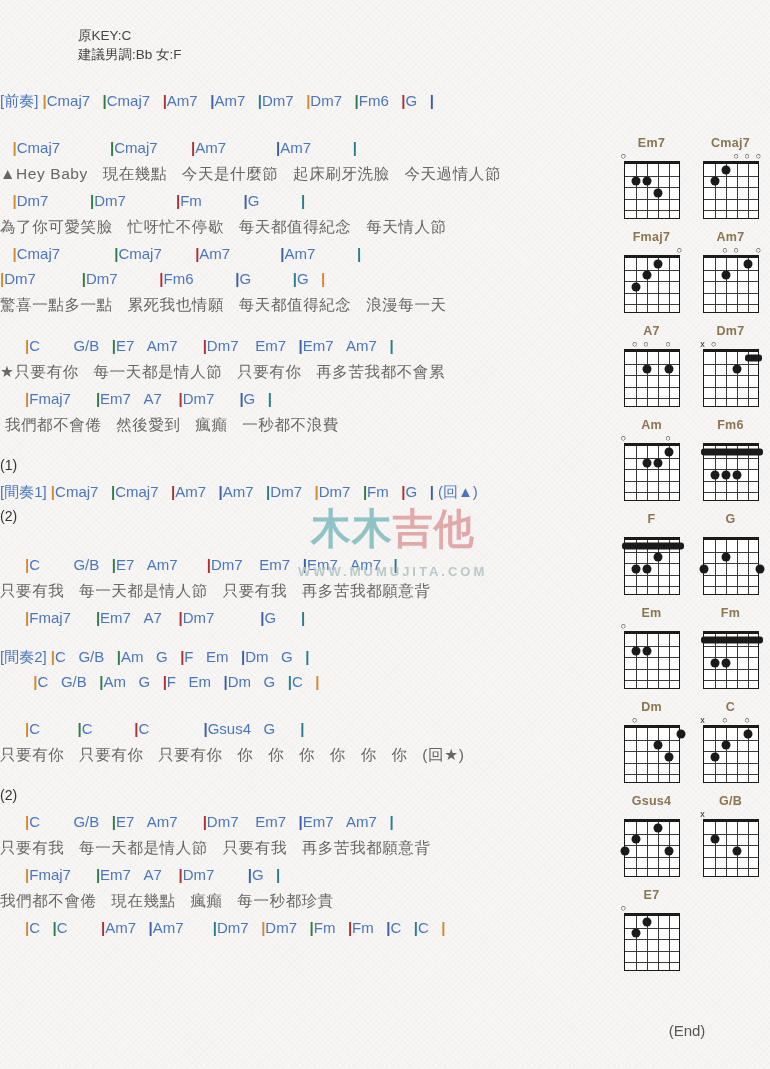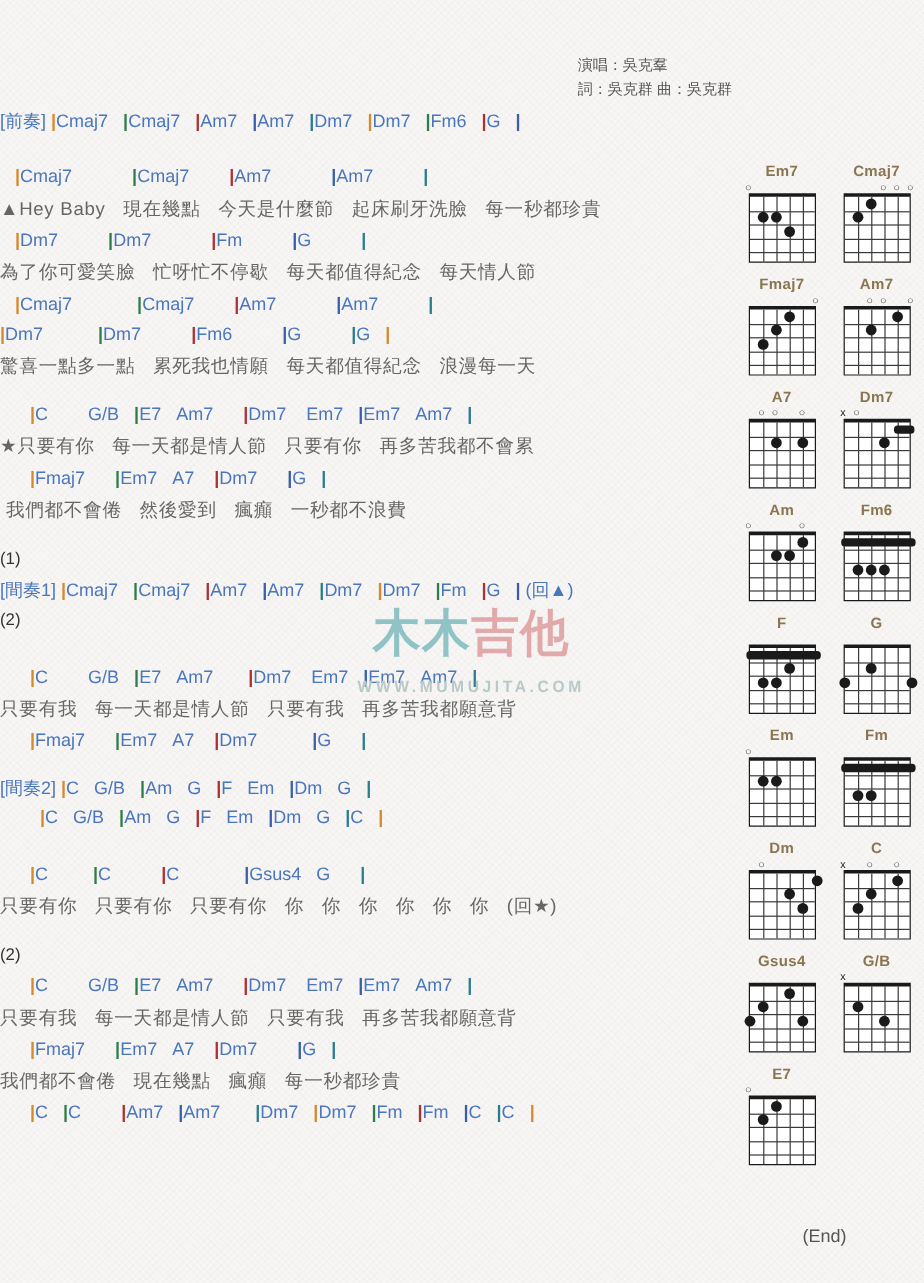--- a/index.html
+++ b/index.html
@@ -68,38 +68,38 @@
   .barre{position:absolute;height:7px;border-radius:3px;background:#1a1a1a;transform:translateY(-50%);}
 
   .end{position:absolute;left:612px;top:1022px;width:150px;text-align:center;
        font-size:15px;color:#555;}
 </style>
 </head>
 <body>
 
 <div class="sheet">
 
-
-
-  <div class="credits">
-    <div>演唱：吳克羣</div>
-    <div>詞：吳克群   曲：吳克群</div>
+  <div class="key-box">
+    <div>原KEY:C</div>
+    <div>建議男調:Bb 女:F</div>
   </div>
+
+
 
 
   <div class="wm">
     <div><span class="a">木木</span><span class="b2">吉他</span></div>
     <div class="u">WWW.MUMUJITA.COM</div>
   </div>
 
   <div class="body" id="song-body">
       <div class="line chords">[前奏]&nbsp;<span class="b b-o">|</span>Cmaj7&nbsp;&nbsp;&nbsp;<span class="b b-g">|</span>Cmaj7&nbsp;&nbsp;&nbsp;<span class="b b-r">|</span>Am7&nbsp;&nbsp;&nbsp;<span class="b b-b">|</span>Am7&nbsp;&nbsp;&nbsp;<span class="b b-t">|</span>Dm7&nbsp;&nbsp;&nbsp;<span class="b b-o">|</span>Dm7&nbsp;&nbsp;&nbsp;<span class="b b-g">|</span>Fm6&nbsp;&nbsp;&nbsp;<span class="b b-r">|</span>G&nbsp;&nbsp;&nbsp;<span class="b b-b">|</span></div>
       <div class="spacer lg"></div>
       <div class="line chords">&nbsp;&nbsp;&nbsp;<span class="b b-o">|</span>Cmaj7&nbsp;&nbsp;&nbsp;&nbsp;&nbsp;&nbsp;&nbsp;&nbsp;&nbsp;&nbsp;&nbsp;&nbsp;<span class="b b-g">|</span>Cmaj7&nbsp;&nbsp;&nbsp;&nbsp;&nbsp;&nbsp;&nbsp;&nbsp;<span class="b b-r">|</span>Am7&nbsp;&nbsp;&nbsp;&nbsp;&nbsp;&nbsp;&nbsp;&nbsp;&nbsp;&nbsp;&nbsp;&nbsp;<span class="b b-b">|</span>Am7&nbsp;&nbsp;&nbsp;&nbsp;&nbsp;&nbsp;&nbsp;&nbsp;&nbsp;&nbsp;<span class="b b-t">|</span></div>
-      <div class="line lyrics">▲Hey Baby   現在幾點   今天是什麼節   起床刷牙洗臉   每一秒都珍貴</div>
+      <div class="line lyrics">▲Hey Baby   現在幾點   今天是什麼節   起床刷牙洗臉   今天過情人節</div>
       <div class="line chords">&nbsp;&nbsp;&nbsp;<span class="b b-o">|</span>Dm7&nbsp;&nbsp;&nbsp;&nbsp;&nbsp;&nbsp;&nbsp;&nbsp;&nbsp;&nbsp;<span class="b b-g">|</span>Dm7&nbsp;&nbsp;&nbsp;&nbsp;&nbsp;&nbsp;&nbsp;&nbsp;&nbsp;&nbsp;&nbsp;&nbsp;<span class="b b-r">|</span>Fm&nbsp;&nbsp;&nbsp;&nbsp;&nbsp;&nbsp;&nbsp;&nbsp;&nbsp;&nbsp;<span class="b b-b">|</span>G&nbsp;&nbsp;&nbsp;&nbsp;&nbsp;&nbsp;&nbsp;&nbsp;&nbsp;&nbsp;<span class="b b-t">|</span></div>
       <div class="line lyrics">為了你可愛笑臉   忙呀忙不停歇   每天都值得紀念   每天情人節</div>
       <div class="line chords">&nbsp;&nbsp;&nbsp;<span class="b b-o">|</span>Cmaj7&nbsp;&nbsp;&nbsp;&nbsp;&nbsp;&nbsp;&nbsp;&nbsp;&nbsp;&nbsp;&nbsp;&nbsp;&nbsp;<span class="b b-g">|</span>Cmaj7&nbsp;&nbsp;&nbsp;&nbsp;&nbsp;&nbsp;&nbsp;&nbsp;<span class="b b-r">|</span>Am7&nbsp;&nbsp;&nbsp;&nbsp;&nbsp;&nbsp;&nbsp;&nbsp;&nbsp;&nbsp;&nbsp;&nbsp;<span class="b b-b">|</span>Am7&nbsp;&nbsp;&nbsp;&nbsp;&nbsp;&nbsp;&nbsp;&nbsp;&nbsp;&nbsp;<span class="b b-t">|</span></div>
       <div class="line chords"><span class="b b-o">|</span>Dm7&nbsp;&nbsp;&nbsp;&nbsp;&nbsp;&nbsp;&nbsp;&nbsp;&nbsp;&nbsp;&nbsp;<span class="b b-g">|</span>Dm7&nbsp;&nbsp;&nbsp;&nbsp;&nbsp;&nbsp;&nbsp;&nbsp;&nbsp;&nbsp;<span class="b b-r">|</span>Fm6&nbsp;&nbsp;&nbsp;&nbsp;&nbsp;&nbsp;&nbsp;&nbsp;&nbsp;&nbsp;<span class="b b-b">|</span>G&nbsp;&nbsp;&nbsp;&nbsp;&nbsp;&nbsp;&nbsp;&nbsp;&nbsp;&nbsp;<span class="b b-t">|</span>G&nbsp;&nbsp;&nbsp;<span class="b b-o">|</span></div>
       <div class="line lyrics">驚喜一點多一點   累死我也情願   每天都值得紀念   浪漫每一天</div>
       <div class="spacer"></div>
       <div class="line chords">&nbsp;&nbsp;&nbsp;&nbsp;&nbsp;&nbsp;<span class="b b-o">|</span>C&nbsp;&nbsp;&nbsp;&nbsp;&nbsp;&nbsp;&nbsp;&nbsp;G/B&nbsp;&nbsp;&nbsp;<span class="b b-g">|</span>E7&nbsp;&nbsp;&nbsp;Am7&nbsp;&nbsp;&nbsp;&nbsp;&nbsp;&nbsp;<span class="b b-r">|</span>Dm7&nbsp;&nbsp;&nbsp;&nbsp;Em7&nbsp;&nbsp;&nbsp;<span class="b b-b">|</span>Em7&nbsp;&nbsp;&nbsp;Am7&nbsp;&nbsp;&nbsp;<span class="b b-t">|</span></div>
       <div class="line lyrics">★只要有你   每一天都是情人節   只要有你   再多苦我都不會累</div>
       <div class="line chords">&nbsp;&nbsp;&nbsp;&nbsp;&nbsp;&nbsp;<span class="b b-o">|</span>Fmaj7&nbsp;&nbsp;&nbsp;&nbsp;&nbsp;&nbsp;<span class="b b-g">|</span>Em7&nbsp;&nbsp;&nbsp;A7&nbsp;&nbsp;&nbsp;&nbsp;<span class="b b-r">|</span>Dm7&nbsp;&nbsp;&nbsp;&nbsp;&nbsp;&nbsp;<span class="b b-b">|</span>G&nbsp;&nbsp;&nbsp;<span class="b b-t">|</span></div>
       <div class="line lyrics"> 我們都不會倦   然後愛到   瘋癲   一秒都不浪費</div>

